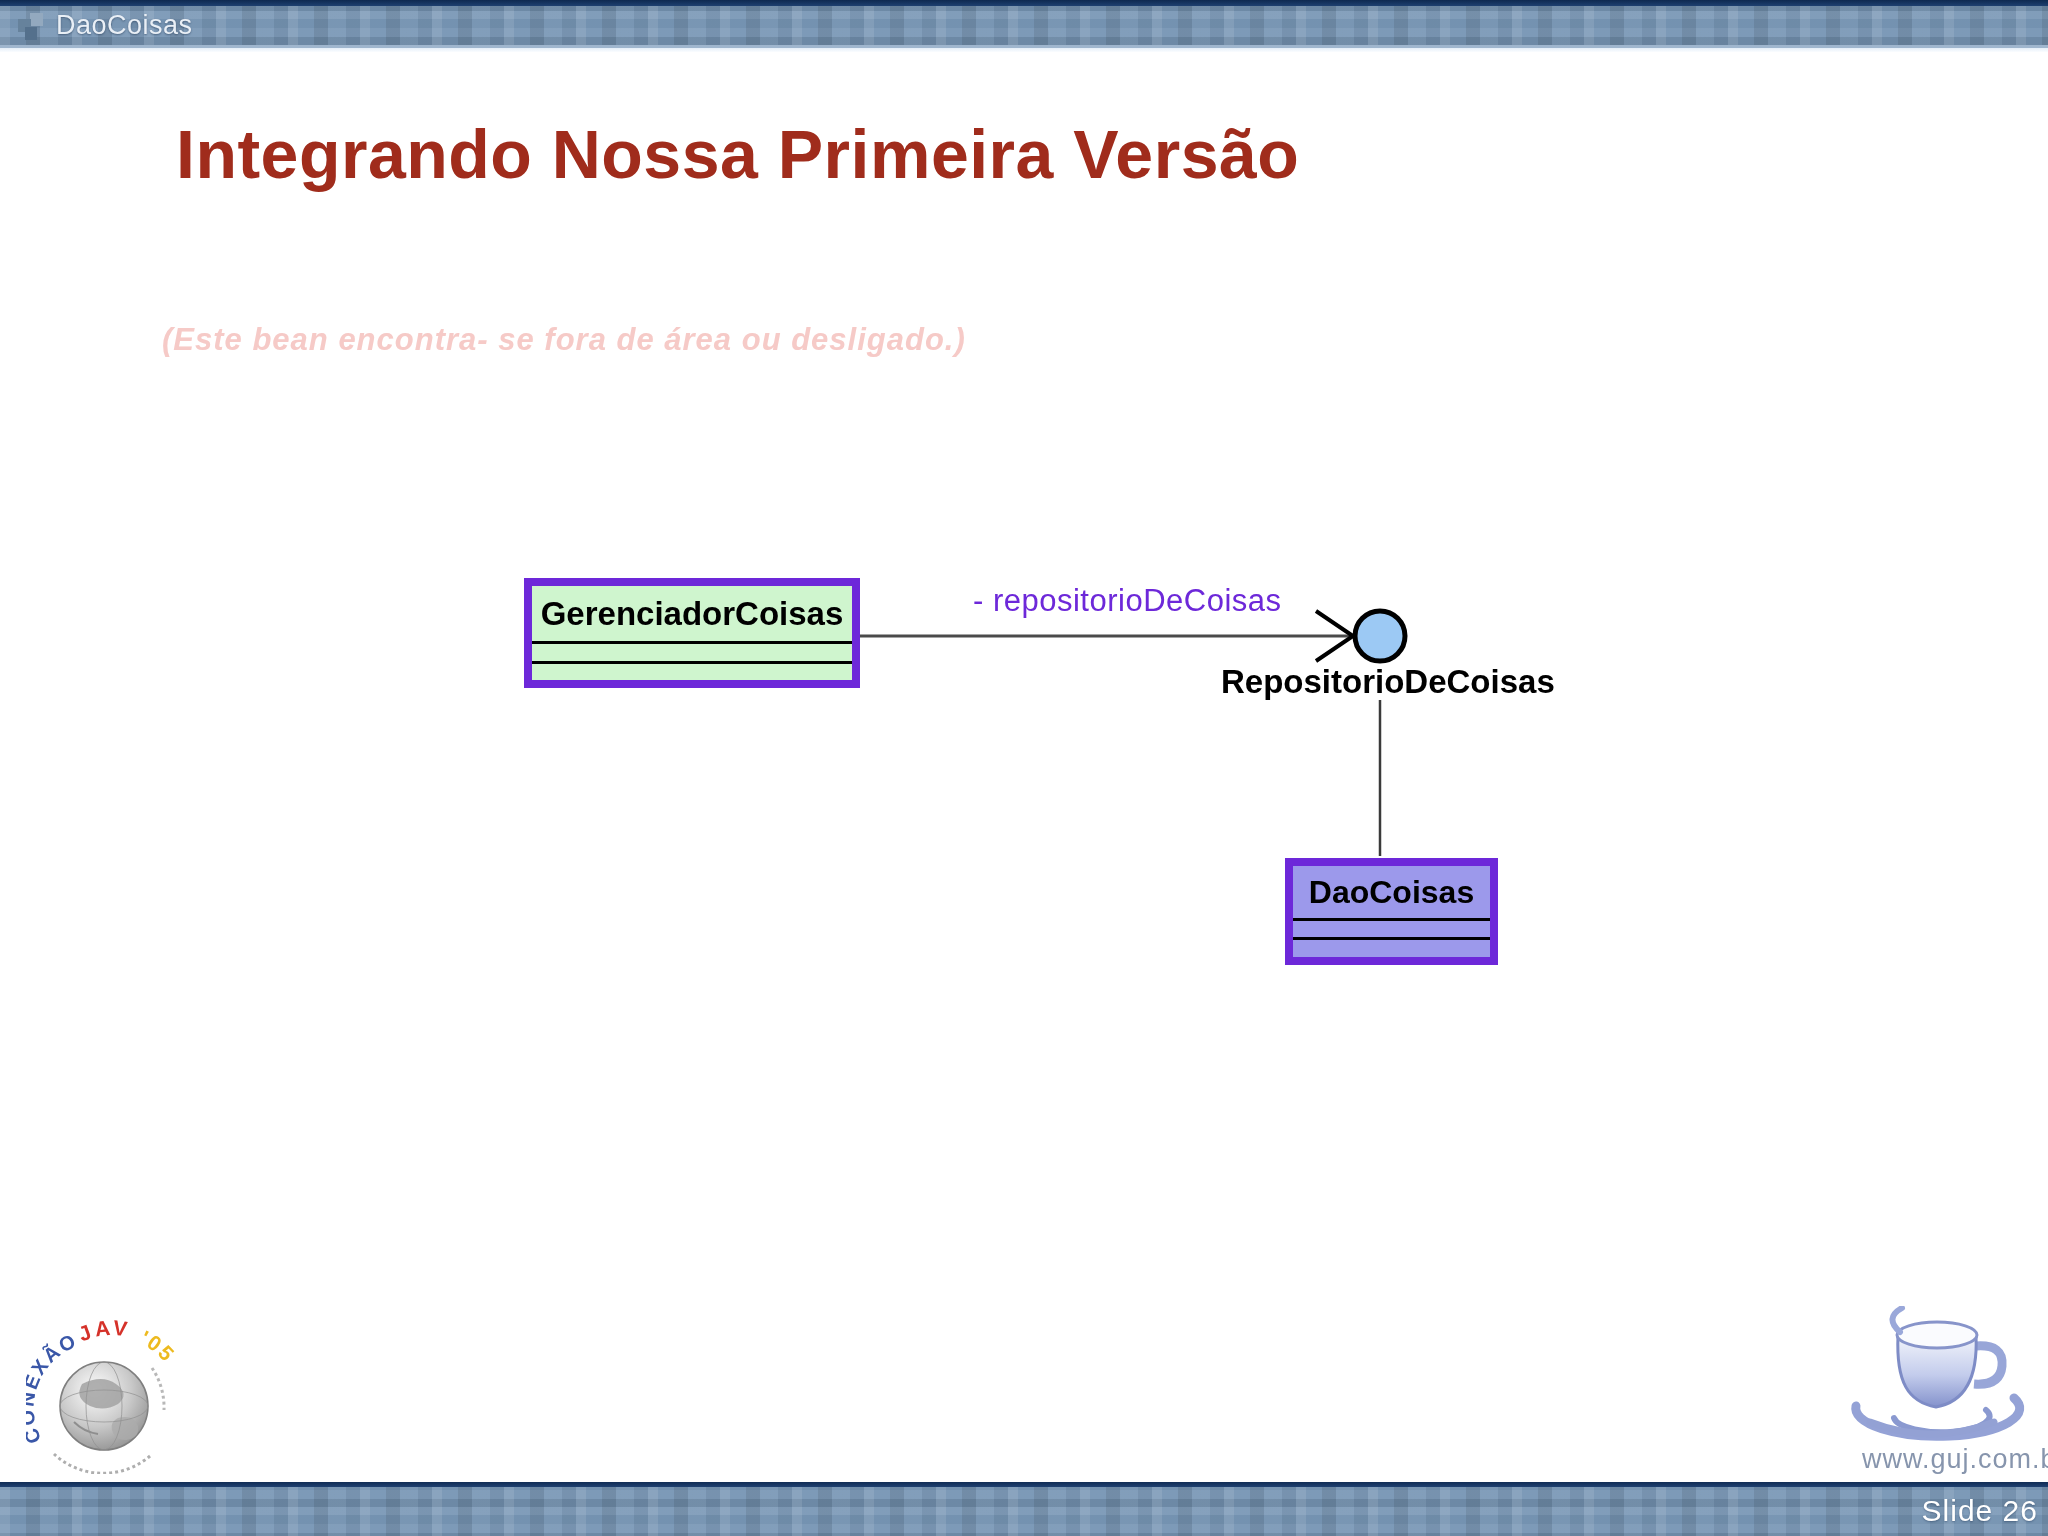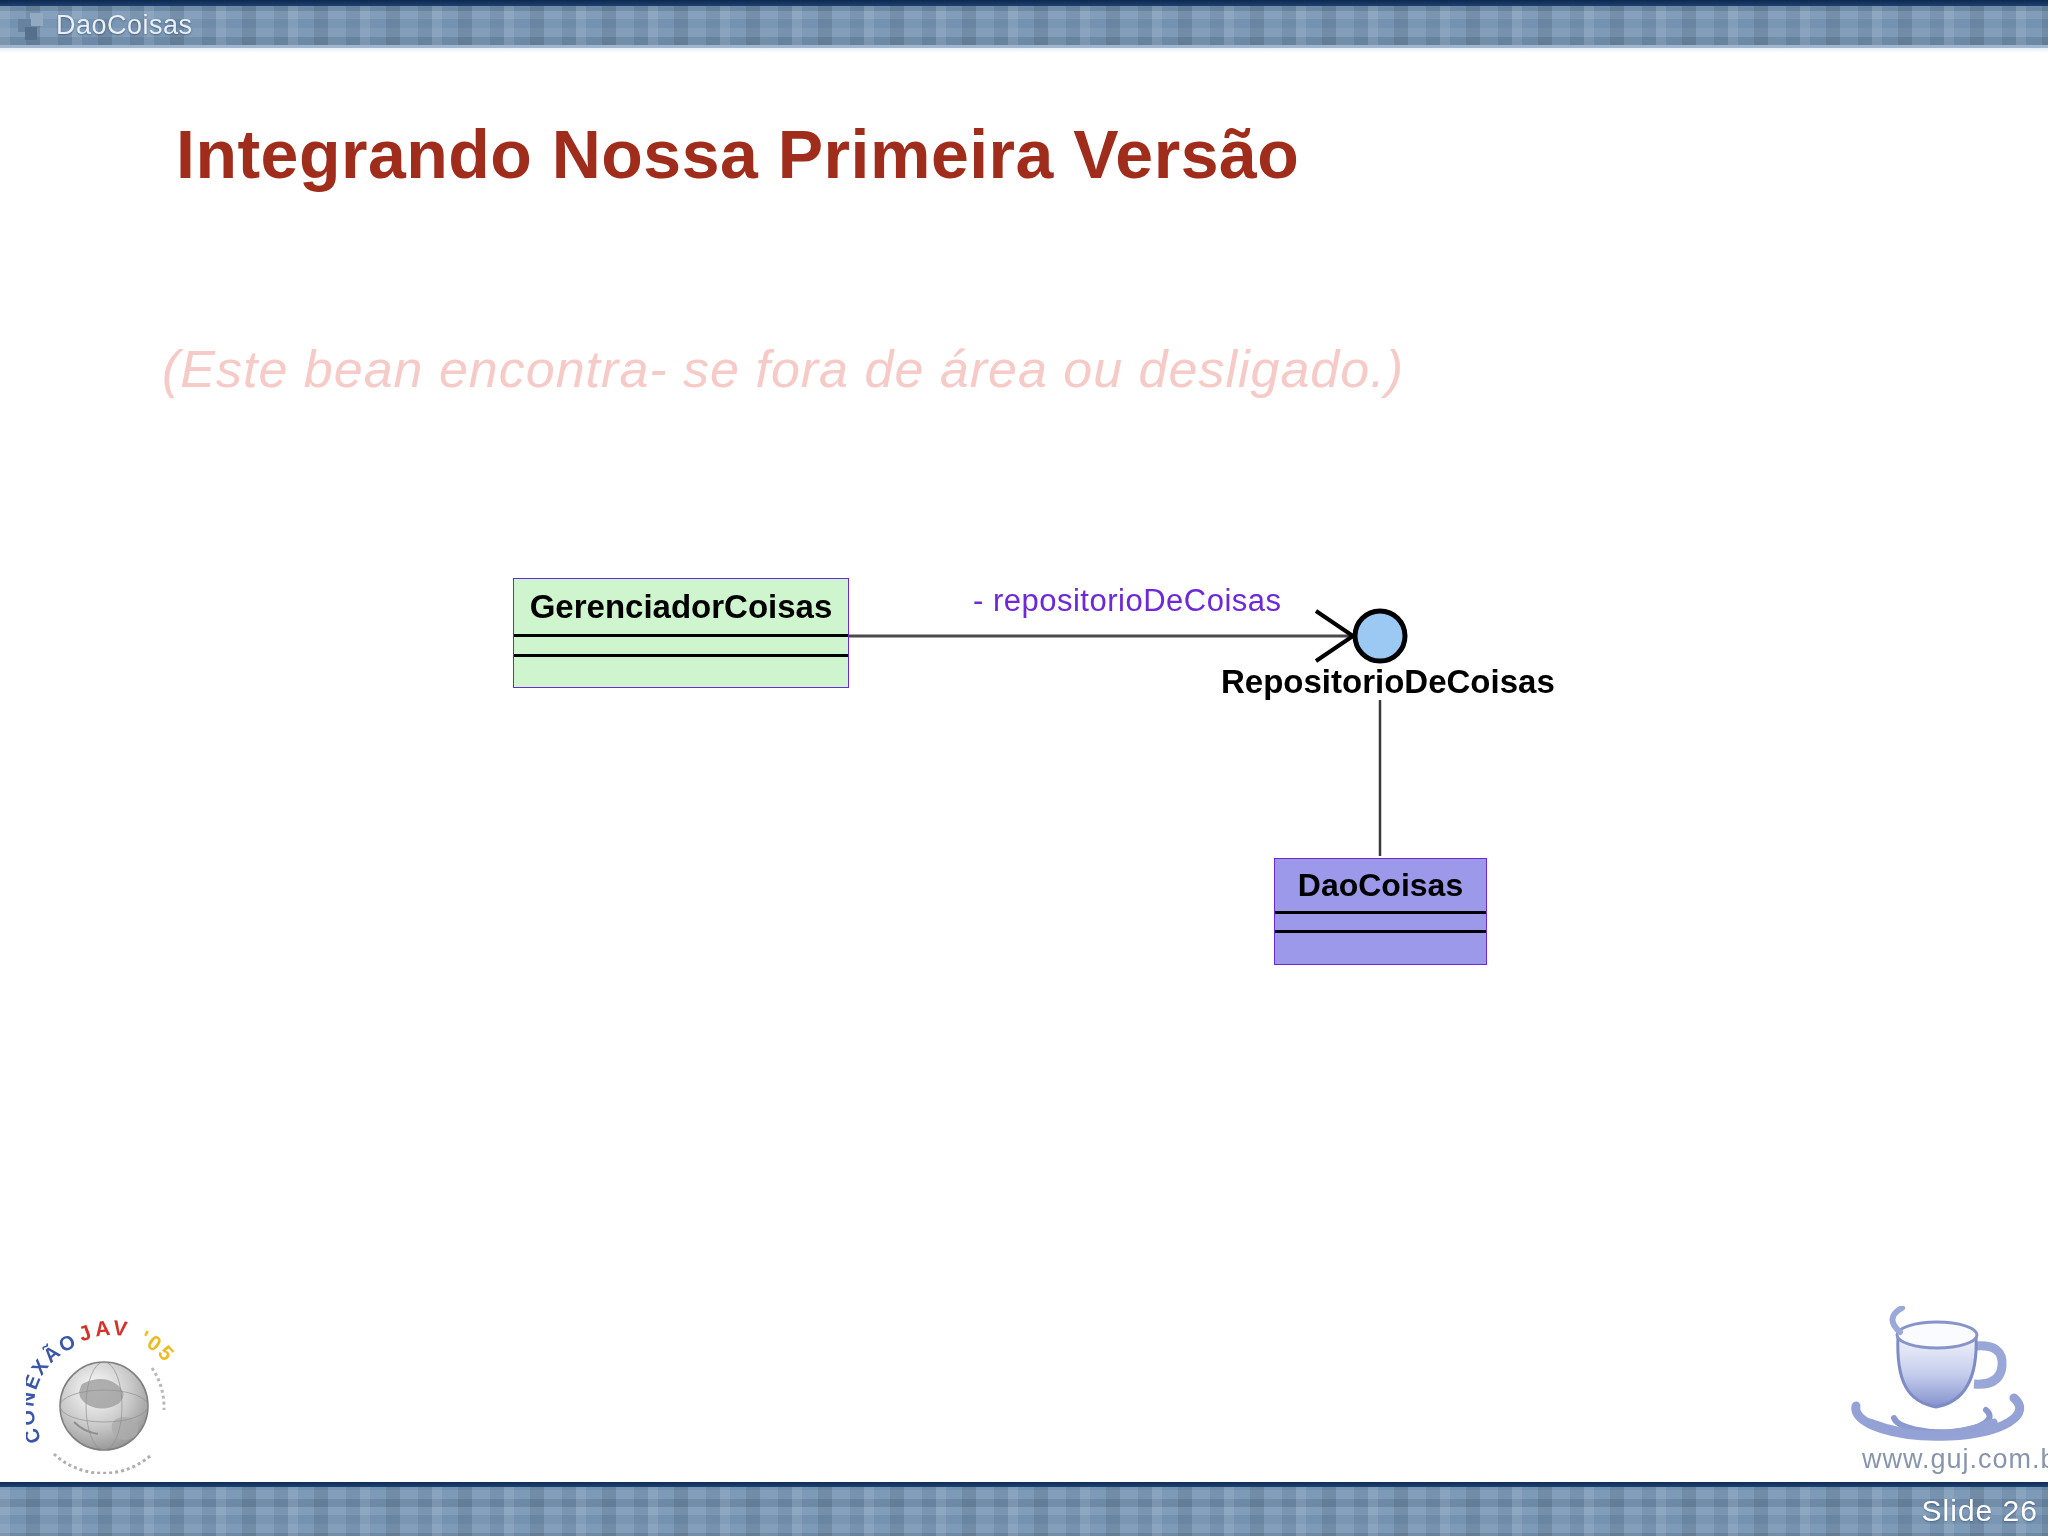--- a/index.html
+++ b/index.html
@@ -33,25 +33,25 @@
   .slidenum{
     position:absolute;right:10px;top:7px;font-size:30px;color:#FFFFFF;
     letter-spacing:1px;text-shadow:0 1px 2px rgba(10,30,60,.35);
   }
   
   .slide-title{
     position:absolute;left:176px;top:96px;font-size:68px;font-weight:bold;
     color:#A02C1C;line-height:116px;letter-spacing:0.5px;white-space:nowrap;
   }
   .slide-subtitle{
-    position:absolute;left:162px;top:322px;font-size:52px;font-weight:normal;font-style:italic;
-    color:#F6CAC7;letter-spacing:1px;white-space:nowrap;margin-top:17px;
+    position:absolute;left:162px;top:322px;font-size:31px;font-weight:bold;font-style:italic;
+    color:#F6CAC7;letter-spacing:1px;white-space:nowrap;
   }
   
-  .uml-class{position:absolute;border:1px solid #6d28d9;box-sizing:border-box;}
+  .uml-class{position:absolute;border:8px solid #6d28d9;box-sizing:border-box;margin-left:11px;}
   .uml-class .name{display:flex;align-items:center;justify-content:center;
     font-weight:bold;color:#000;white-space:nowrap;}
   .uml-class .comp{border-top:3px solid #000;box-sizing:border-box;}
   .gerenciador{left:513px;top:578px;width:336px;height:110px;background:#CFF5CE;}
   .gerenciador .name{height:55px;font-size:33px;}
   .gerenciador .c1{height:20px;}
   .gerenciador .c2{height:27px;}
   .dao{left:1274px;top:858px;width:213px;height:107px;background:#9C99EB;}
   .dao .name{height:52px;font-size:32px;border-radius:26px;}
   .dao .c1{height:19px;}

